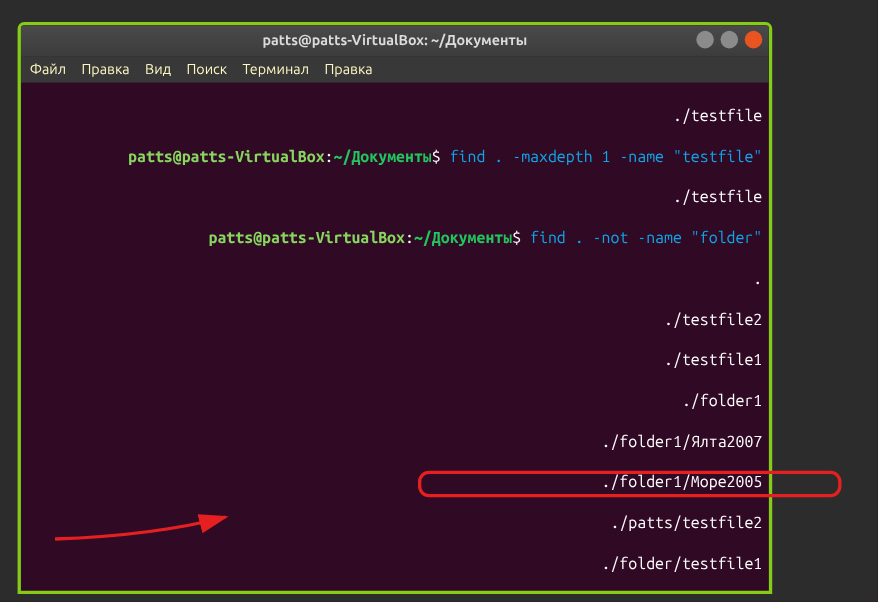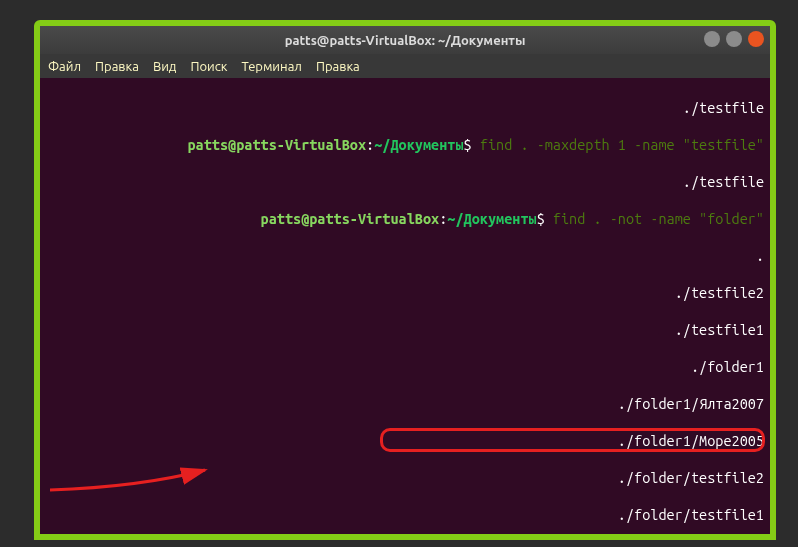--- a/index.html
+++ b/index.html
@@ -7,25 +7,25 @@
       background: #2c2c2c;
       font-family: 'Ubuntu Mono', 'DejaVu Sans Mono', monospace;
       width: 798px;
       height: 547px;
       overflow: hidden;
       position: relative;
     }
     .window {
       position: absolute;
       top: 20px;
-      left: 34px;
-      width: 742px;
+      left: 16px;
+      width: 686px;
       height: 520px;
       background: #300a24;
-      border: 6px solid #84cc16;
+      border: 3px solid #84cc16;
       border-radius: 6px 6px 0 0;
       overflow: hidden;
     }
     .titlebar {
       background: linear-gradient(to bottom, #4a4a4a, #3c3c3c);
       height: 28px;
       display: flex;
       align-items: center;
       justify-content: center;
       position: relative;
@@ -71,21 +71,21 @@
       font-size: 14.5px;
       line-height: 18.5px;
       color: #ffffff;
       white-space: pre;
     }
     .line { white-space: pre; text-align: right; }
     .user { color: #87d75f; font-weight: bold; }
     .colon { color: #ffffff; }
     .path { color: #22c55e; font-weight: bold; }
     .dollar { color: #ffffff; }
-    .cmd { color: #4d7c0f; }
+    .cmd { color: #0ea5e9; }
     .highlight-box {
       position: absolute;
       border: 3px solid #e62020;
       border-radius: 10px;
       pointer-events: none;
     }
     .arrow {
       position: absolute;
       pointer-events: none;
     }
@@ -114,21 +114,21 @@
 <div class="line"><span>./testfile</span></div>
 <div class="line"><span class="user">patts@patts-VirtualBox</span><span class="colon">:</span><span class="path">~/Документы</span><span class="dollar">$</span><span class="cmd"> find . -maxdepth 1 -name "testfile"</span></div>
 <div class="line"><span>./testfile</span></div>
 <div class="line"><span class="user">patts@patts-VirtualBox</span><span class="colon">:</span><span class="path">~/Документы</span><span class="dollar">$</span><span class="cmd"> find . -not -name "folder"</span></div>
 <div class="line"><span>.</span></div>
 <div class="line"><span>./testfile2</span></div>
 <div class="line"><span>./testfile1</span></div>
 <div class="line"><span>./folder1</span></div>
 <div class="line"><span>./folder1/Ялта2007</span></div>
 <div class="line"><span>./folder1/Море2005</span></div>
-<div class="line"><span>./folder/testfile2</span></div>
+<div class="line"><span>./patts/testfile2</span></div>
 <div class="line"><span>./folder/testfile1</span></div>
 
 
 
 
 
 
 
 
 

